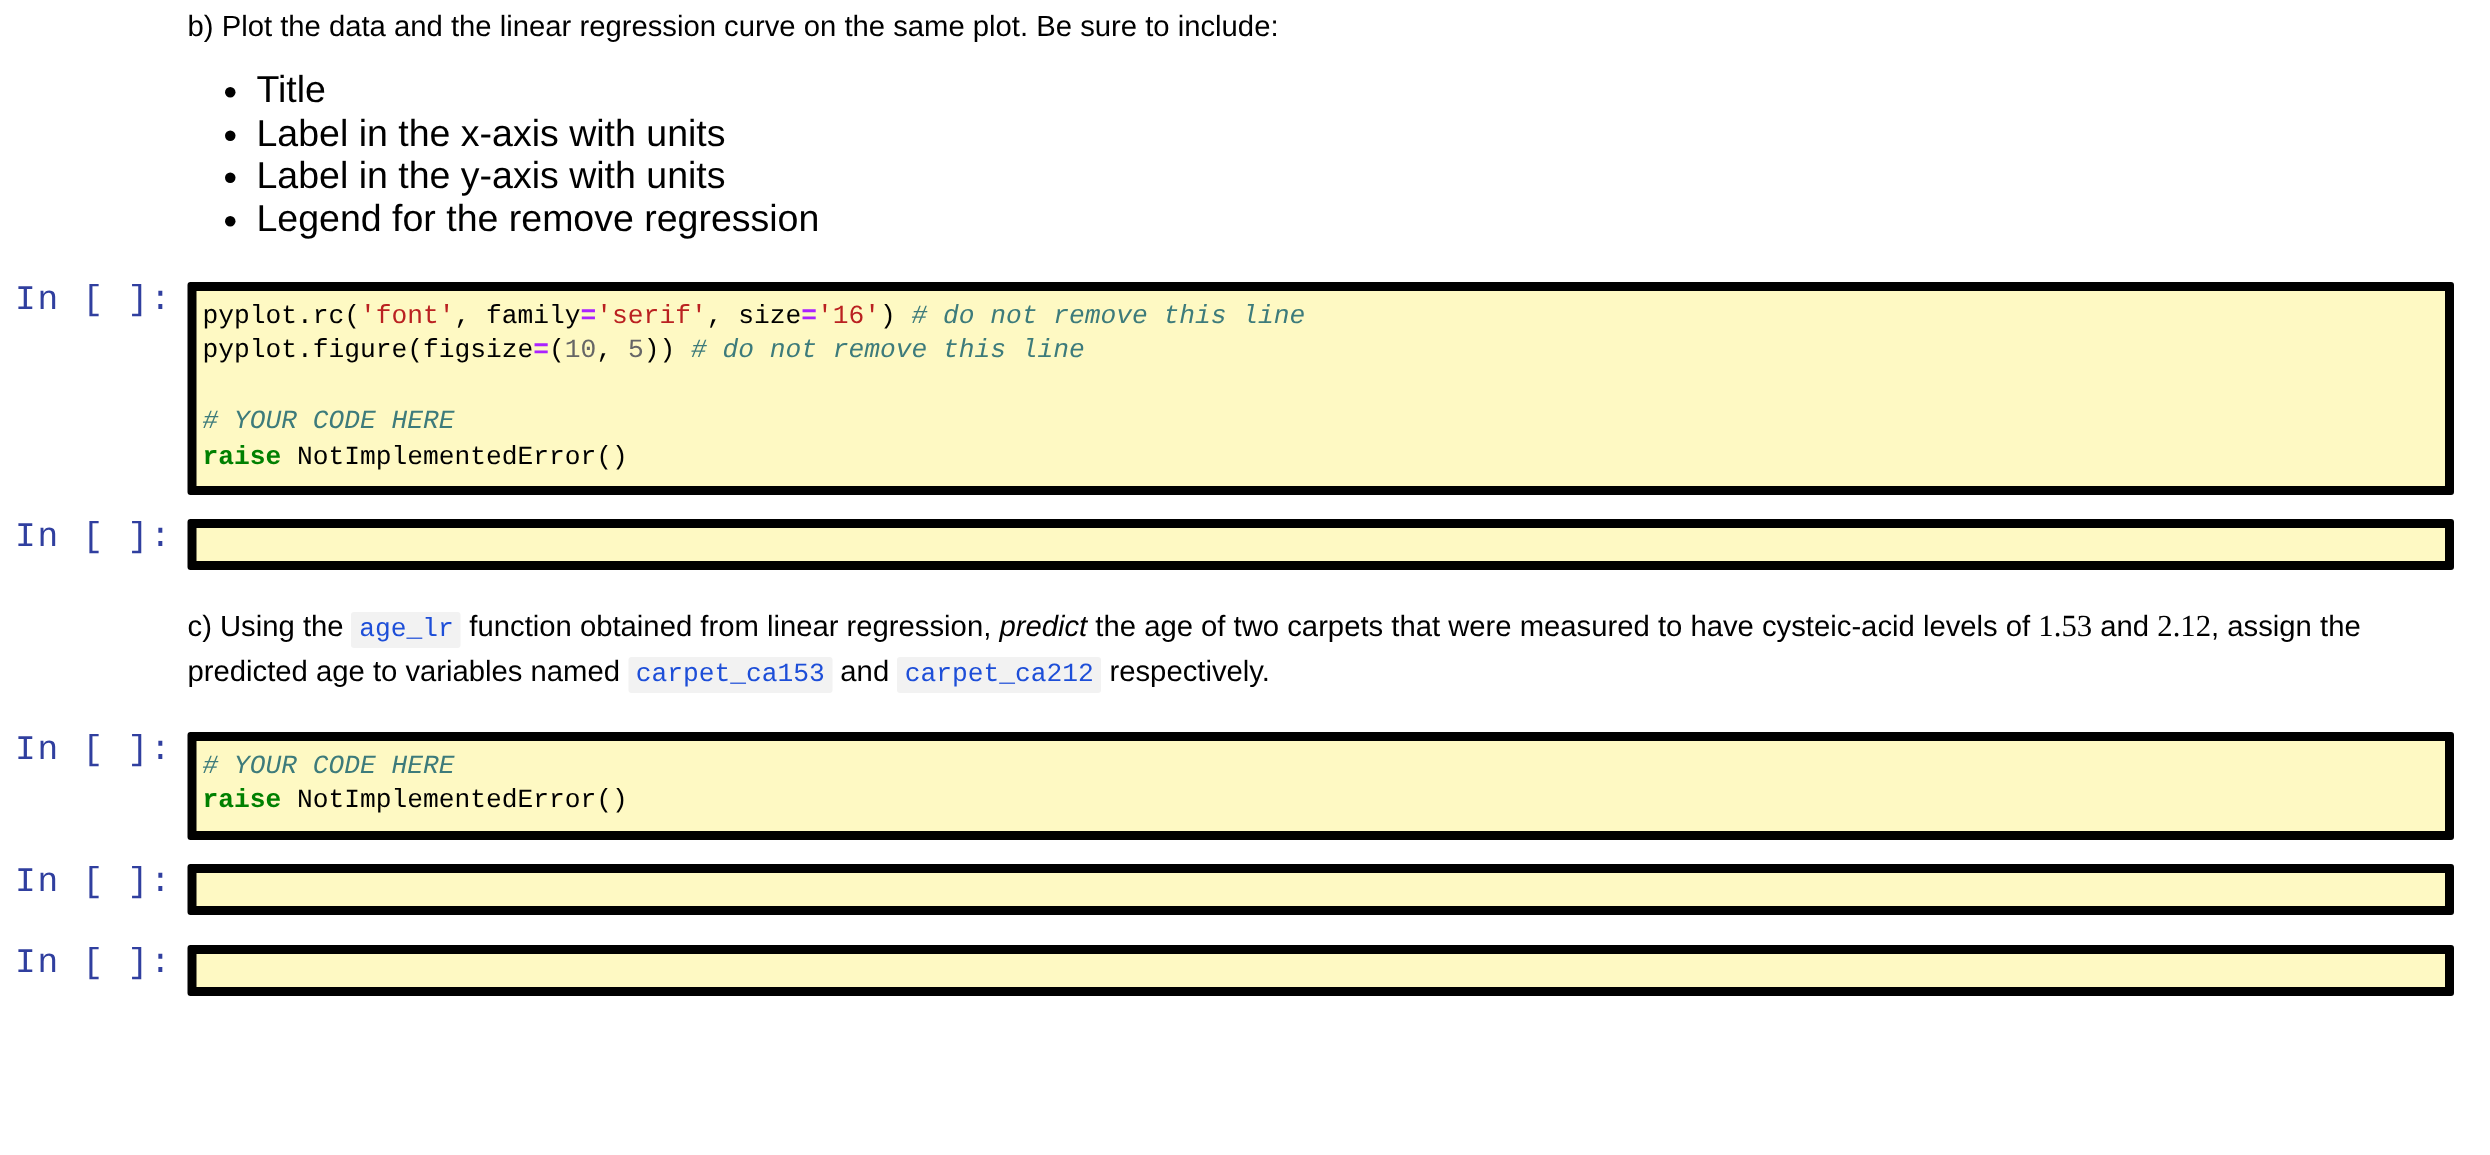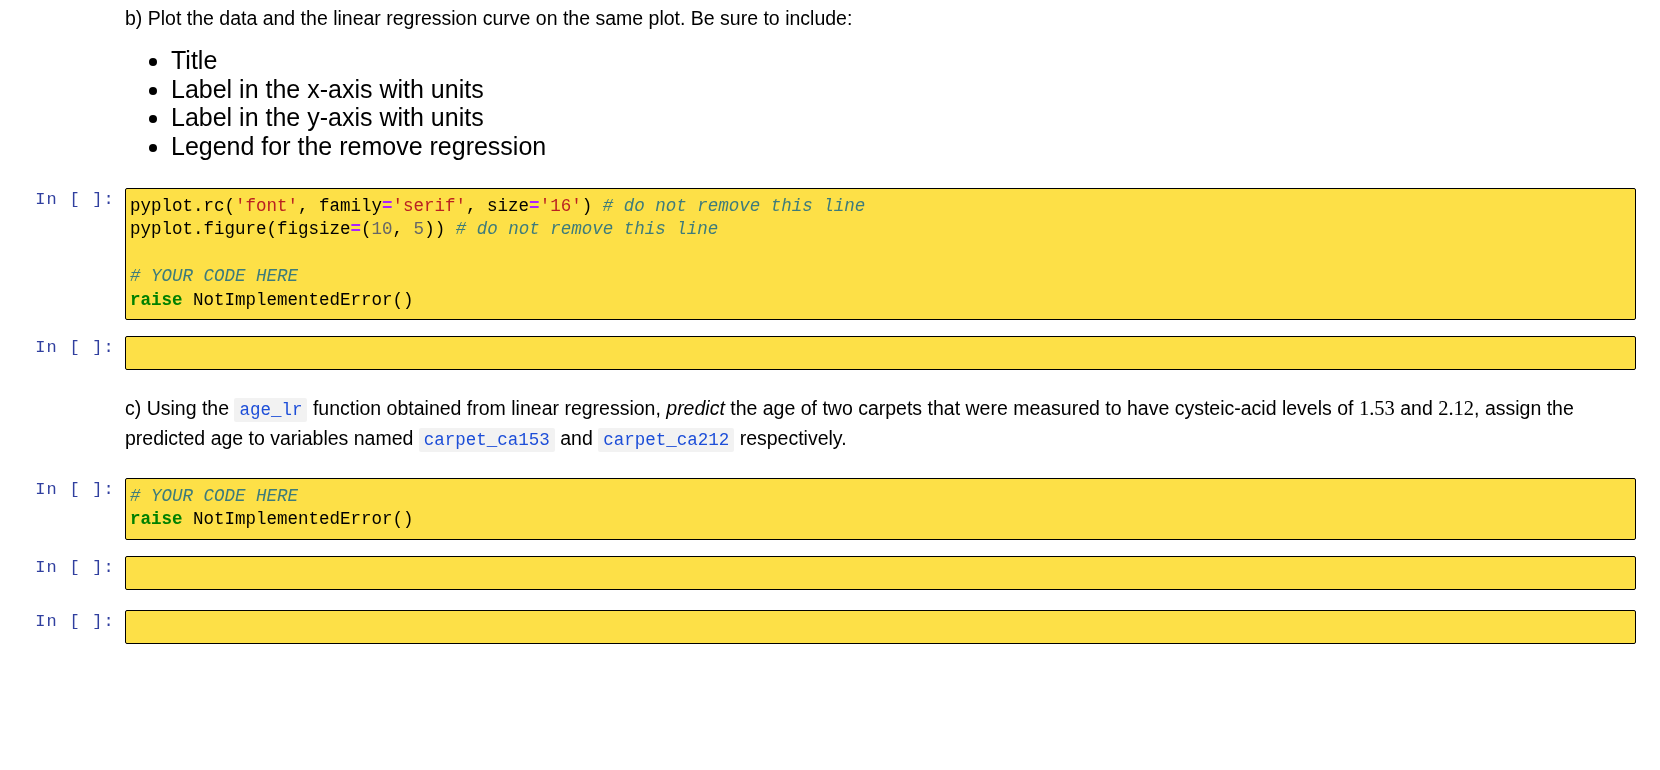--- a/index.html
+++ b/index.html
@@ -27,21 +27,21 @@
     box-sizing: border-box;
   }
 
   .prompt {
     width: 125px;
     min-width: 125px;
     padding-right: 10px;
     box-sizing: border-box;
     text-align: right;
     font-family: "Liberation Mono", "DejaVu Sans Mono", monospace;
-    font-size: 17px;
+    font-size: 23px;
     line-height: 24px;
     color: #303F9F;
     letter-spacing: 1.2px;
     white-space: pre;
     user-select: none;
   }
 
   
   .md-cell .md-body {
     flex: 1;
@@ -81,22 +81,22 @@
     text-align: right;
   }
   em.em-italic {
     font-style: italic;
   }
 
   
   .code-cell .input-area {
     flex: 1;
     margin-right: 24px;
-    background: #fde047;
-    border: 1px solid #000000;
+    background: #fef9c3;
+    border: 6px solid #000000;
     border-radius: 2px;
     box-sizing: border-box;
     padding: 6px 8px 7px 4px;
     min-height: 24px;
   }
   .code-cell.empty .input-area {
     height: 34px;
     padding: 0;
   }
   pre.src {

